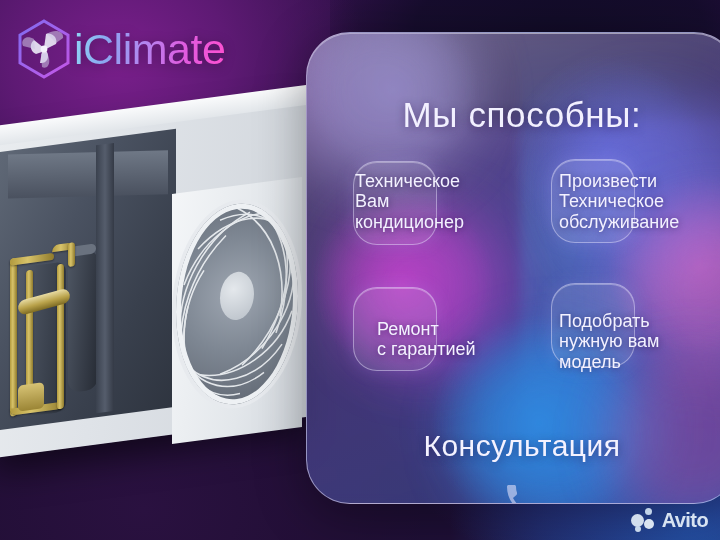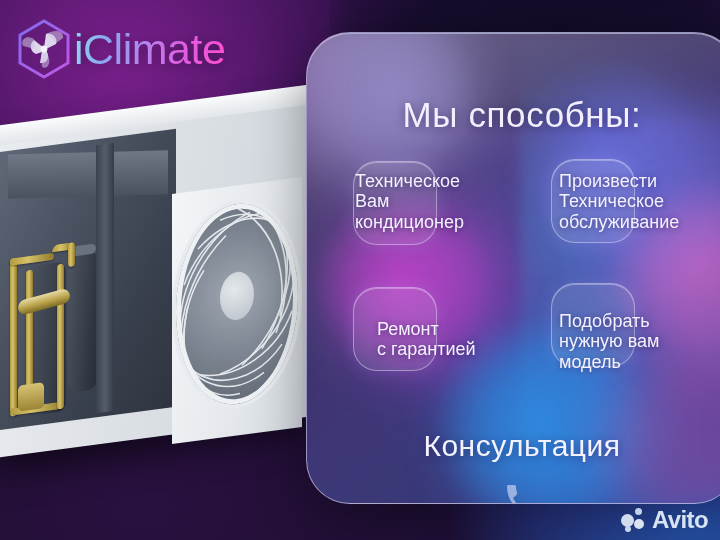--- a/index.html
+++ b/index.html
@@ -133,21 +133,21 @@
 
   
   .avito{position:absolute;right:12px;bottom:8px;display:flex;align-items:center;gap:5px;
     opacity:.93;}
   .avito-dots{position:relative;width:26px;height:24px;}
   .avito-dots i{position:absolute;display:block;border-radius:50%;background:#dfeaf6;}
   .ad1{left:0;top:6px;width:13px;height:13px;}
   .ad2{left:14px;top:0;width:7px;height:7px;background:#cfe0f2!important;}
   .ad3{left:13px;top:11px;width:10px;height:10px;background:#e9f2fa!important;}
   .ad4{left:4px;top:18px;width:6px;height:6px;background:#d6e5f4!important;}
-  .avito-text{font-size:24px;font-weight:700;color:#e6f0fa;letter-spacing:-0.6px;line-height:1;}
+  .avito-text{font-size:20px;font-weight:700;color:#e6f0fa;letter-spacing:-0.6px;line-height:1;}
 </style>
 </head>
 <body>
 
 <div id="stage">
 
   <div class="bg-base"></div>
   <div class="bg-topdark"></div>
   <div class="bg-dark-bl"></div>
   <div class="bg-cyan-edge"></div>

